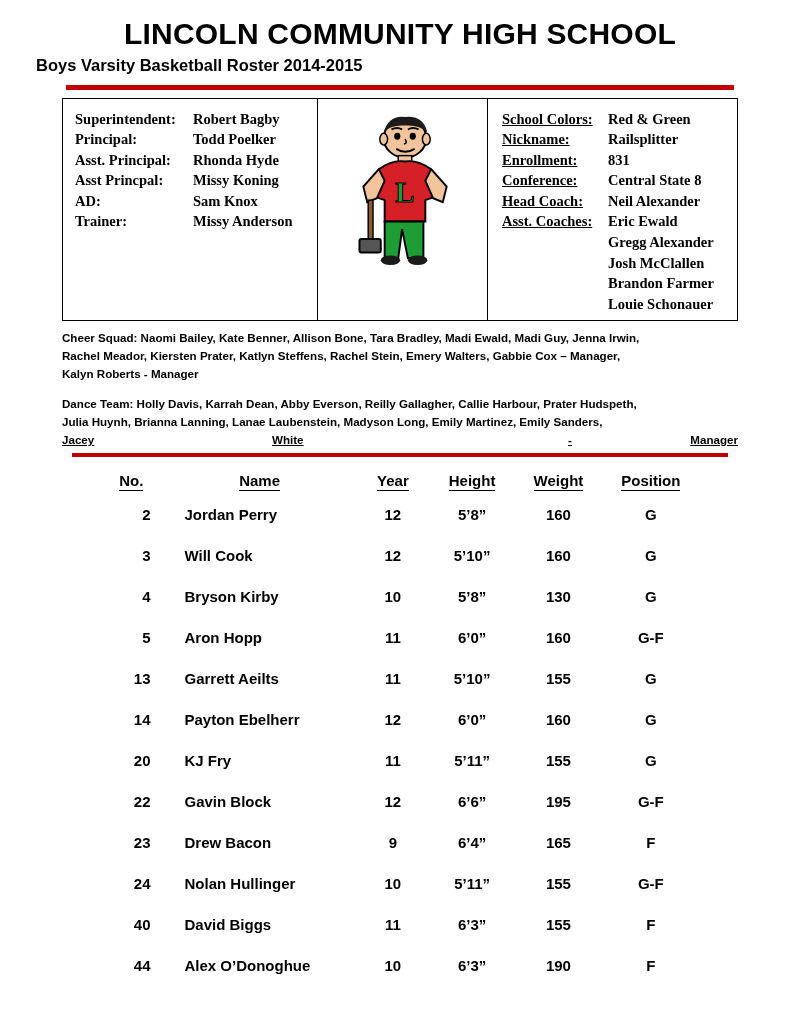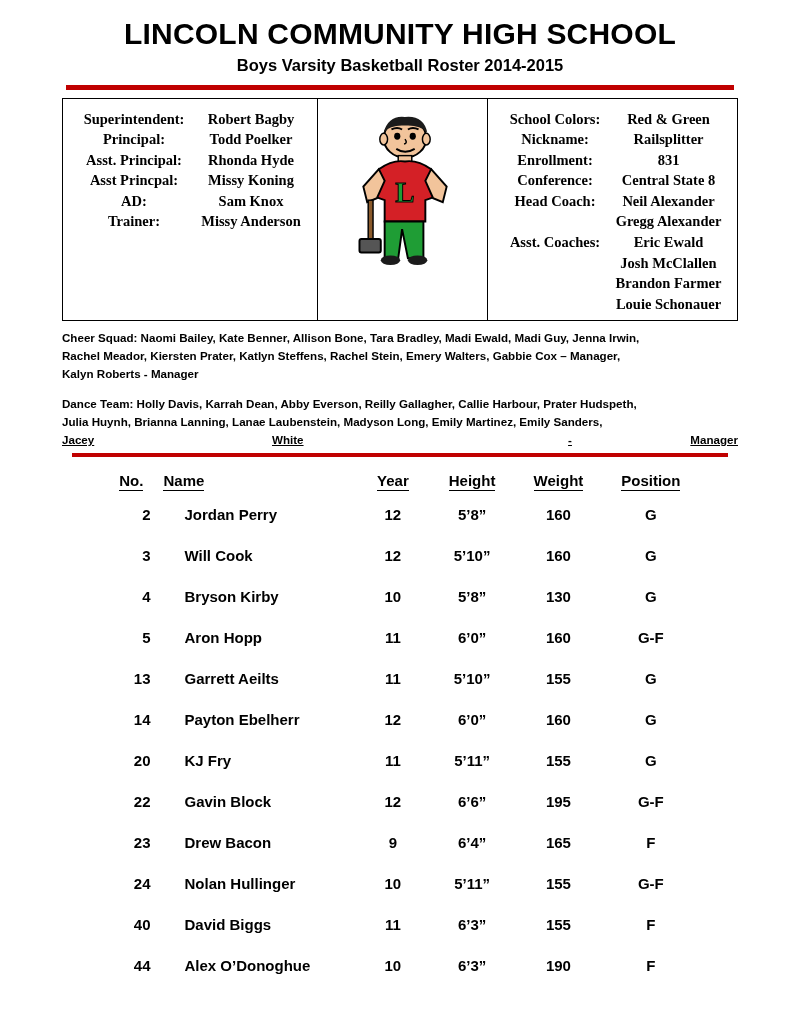--- a/index.html
+++ b/index.html
@@ -24,38 +24,37 @@
   }
   .school-title {
     text-align: center;
     font-size: 30px;
     font-weight: bold;
     letter-spacing: 0.2px;
     margin-top: 8px;
     line-height: 1.05;
   }
   .roster-subtitle {
-    text-align: center;
+    text-align: left;
     font-size: 16.5px;
     font-weight: bold;
     margin-top: 6px;
     margin-bottom: 10px;
   }
   .red-rule {
     height: 5px;
     background: #c00000;
     margin: 0 30px 0 30px;
   }
   
   .info-box {
     margin: 8px 26px 0 26px;
     border: 1px solid #000;
     display: flex;
     min-height: 188px;
-    text-align: center;
   }
   .info-col {
     padding: 10px 8px 6px 12px;
     box-sizing: border-box;
   }
   .info-col.left {
     width: 255px;
     border-right: 1px solid #000;
   }
   .info-col.mid {
@@ -77,20 +76,21 @@
     line-height: 1.42;
     display: flex;
   }
   .info-row .lbl {
     width: 118px;
     flex: 0 0 118px;
   }
   .info-col.right .info-row .lbl {
     width: 106px;
     flex: 0 0 106px;
+    text-decoration: underline;
   }
   .info-row .val {
     flex: 1;
   }
   
   .mascot {
     width: 130px;
     height: 155px;
   }
   
@@ -133,21 +133,21 @@
     font-weight: bold;
     padding-bottom: 3px;
     text-align: center;
   }
   table.roster th span {
     border-bottom: 1.5px solid #000;
     padding-bottom: 1px;
     display: inline-block;
   }
   table.roster th.no   { width: 62px; }
-  table.roster th.name { width: 196px; text-align: left; }
+  table.roster th.name { width: 196px; text-align: center; }
   table.roster th.year { width: 72px; margin-top: 48px; }
   table.roster th.ht   { width: 86px; }
   table.roster th.wt   { width: 86px; }
   table.roster th.pos  { width: 98px; }
   table.roster td {
     font-size: 15px;
     font-weight: bold;
     height: 39px;
     text-align: center;
     vertical-align: middle;
@@ -246,26 +246,26 @@
       </div>
       <div class="info-row">
         <span class="lbl">Conference:</span>
         <span class="val">Central State 8</span>
       </div>
       <div class="info-row">
         <span class="lbl">Head Coach:</span>
         <span class="val">Neil Alexander</span>
       </div>
       <div class="info-row">
+        <span class="lbl">Asst. Coaches:</span>
+        <span class="val">Eric Ewald</span>
+      </div>
+      <div class="info-row">
         <span class="lbl"></span>
         <span class="val">Gregg Alexander</span>
-      </div>
-      <div class="info-row">
-        <span class="lbl">Asst. Coaches:</span>
-        <span class="val">Eric Ewald</span>
       </div>
       <div class="info-row">
         <span class="lbl"></span>
         <span class="val">Josh McClallen</span>
       </div>
       <div class="info-row">
         <span class="lbl"></span>
         <span class="val">Brandon Farmer</span>
       </div>
       <div class="info-row">

